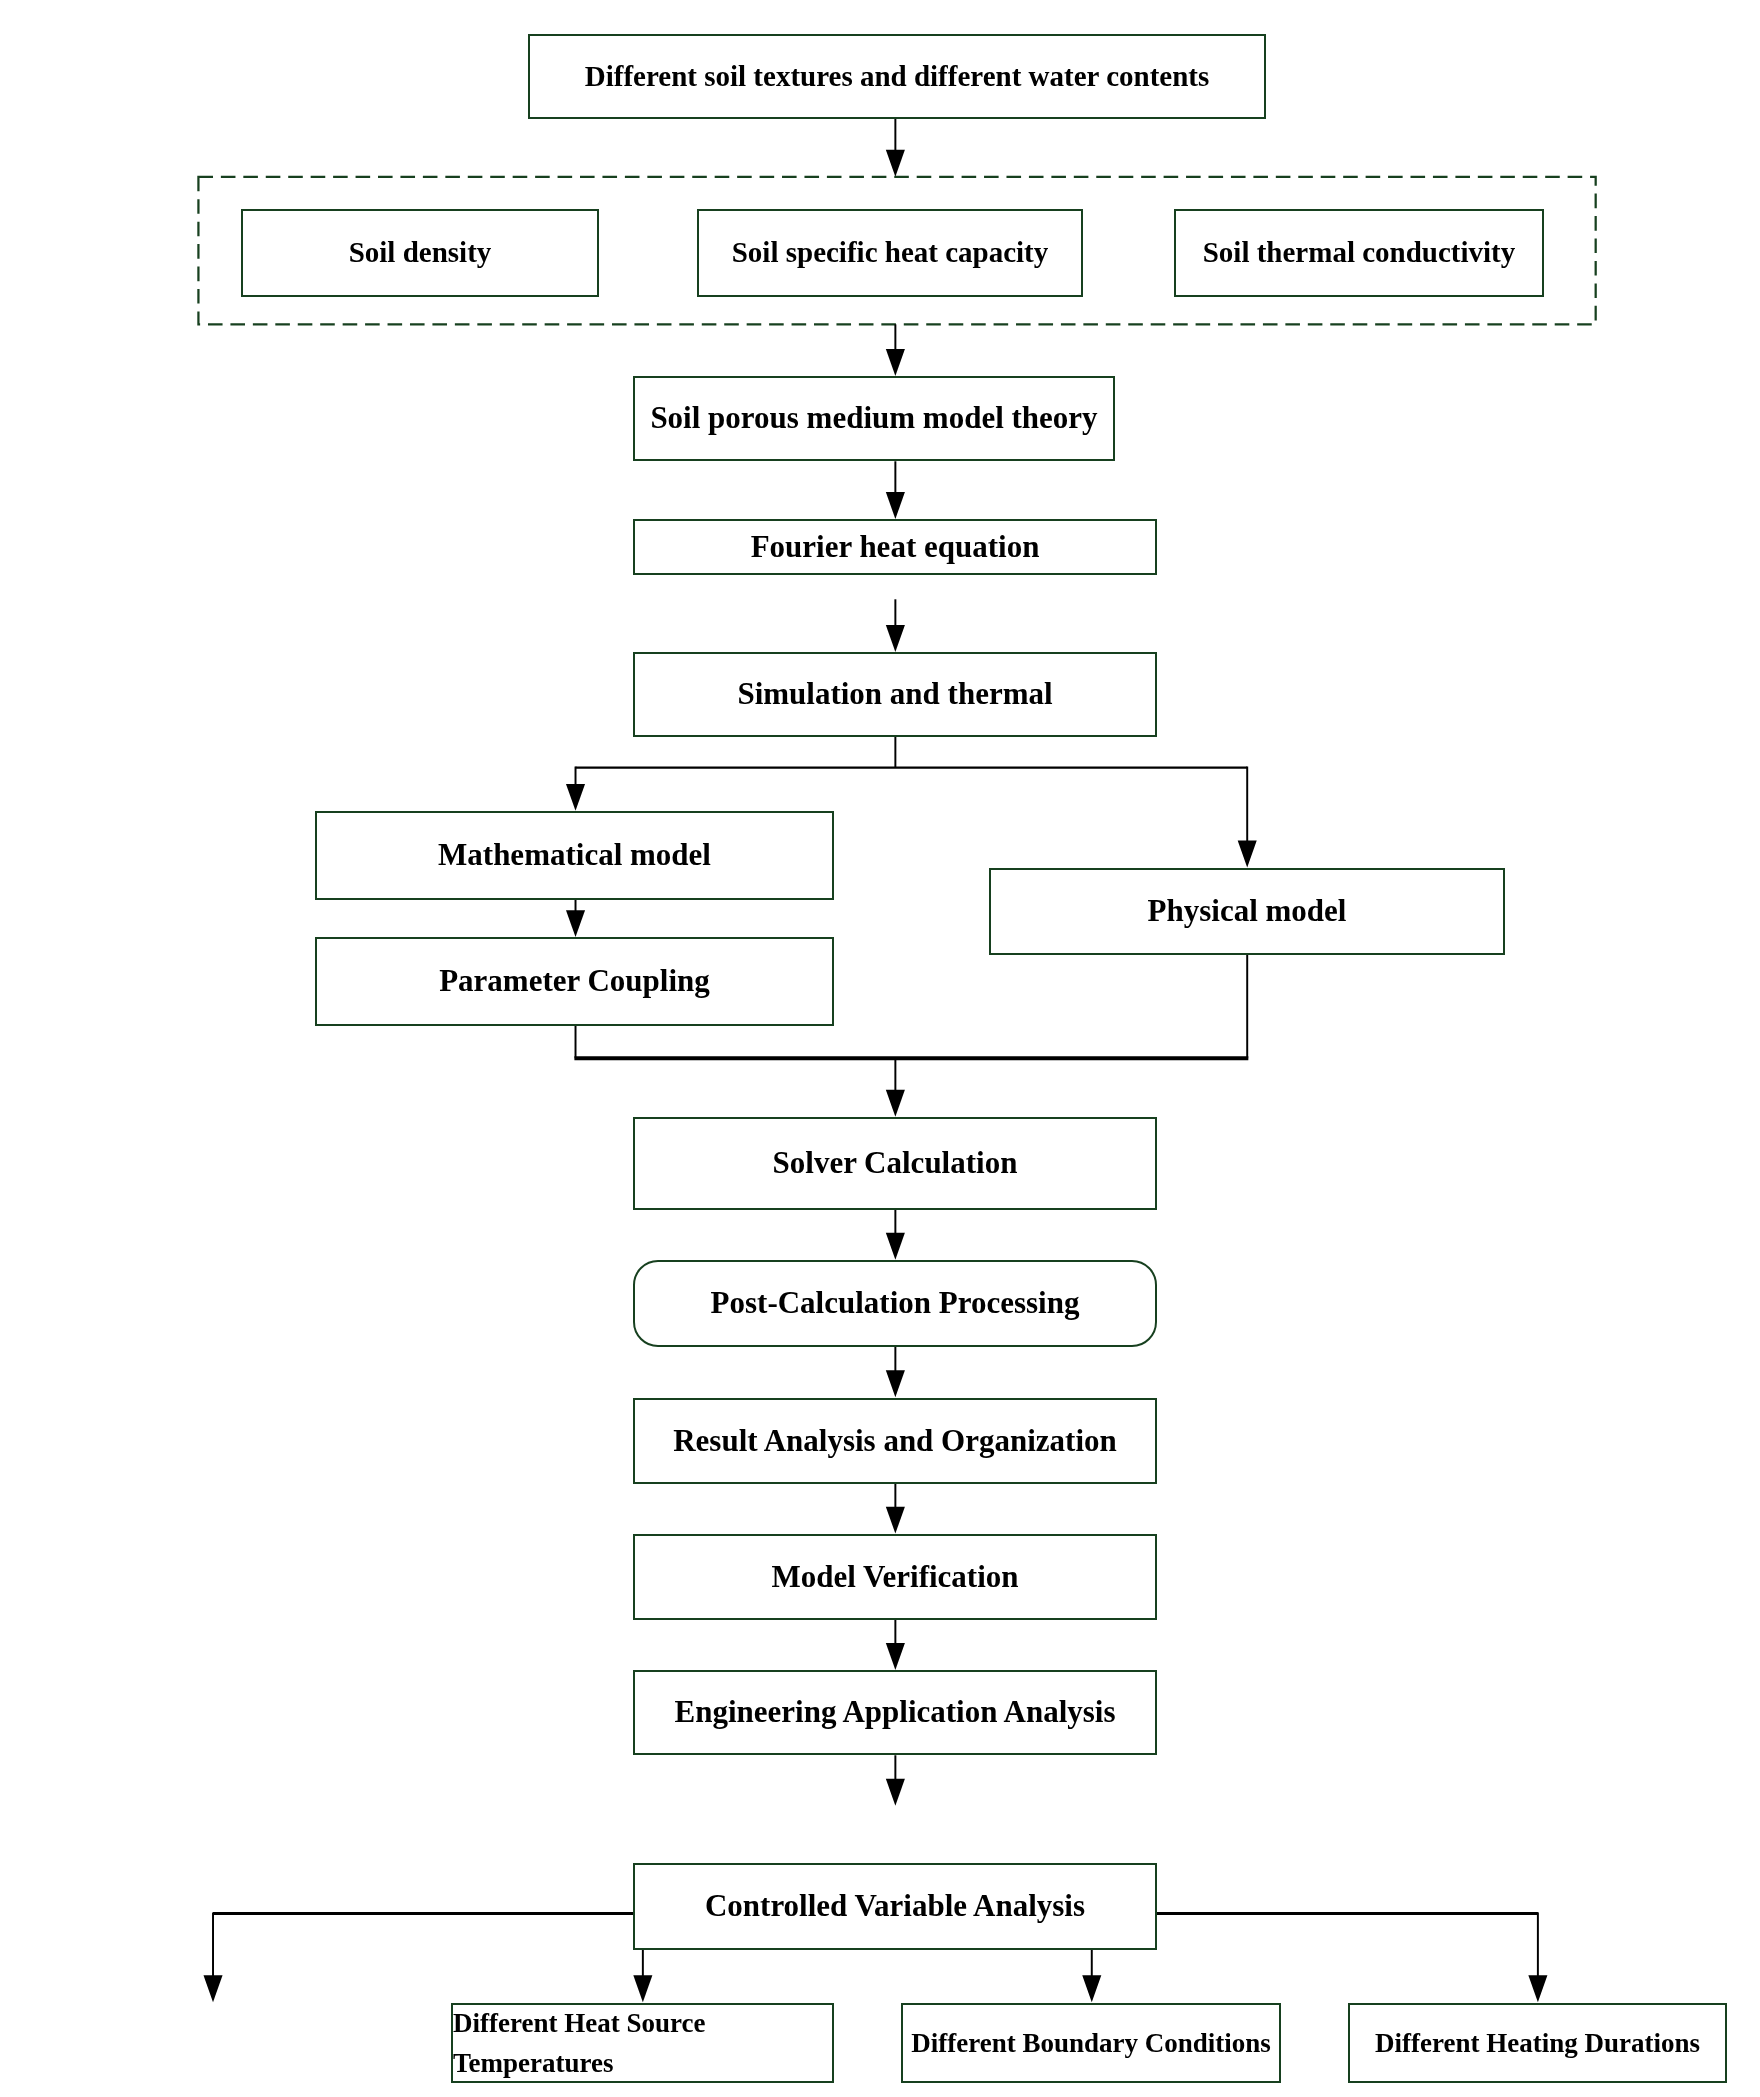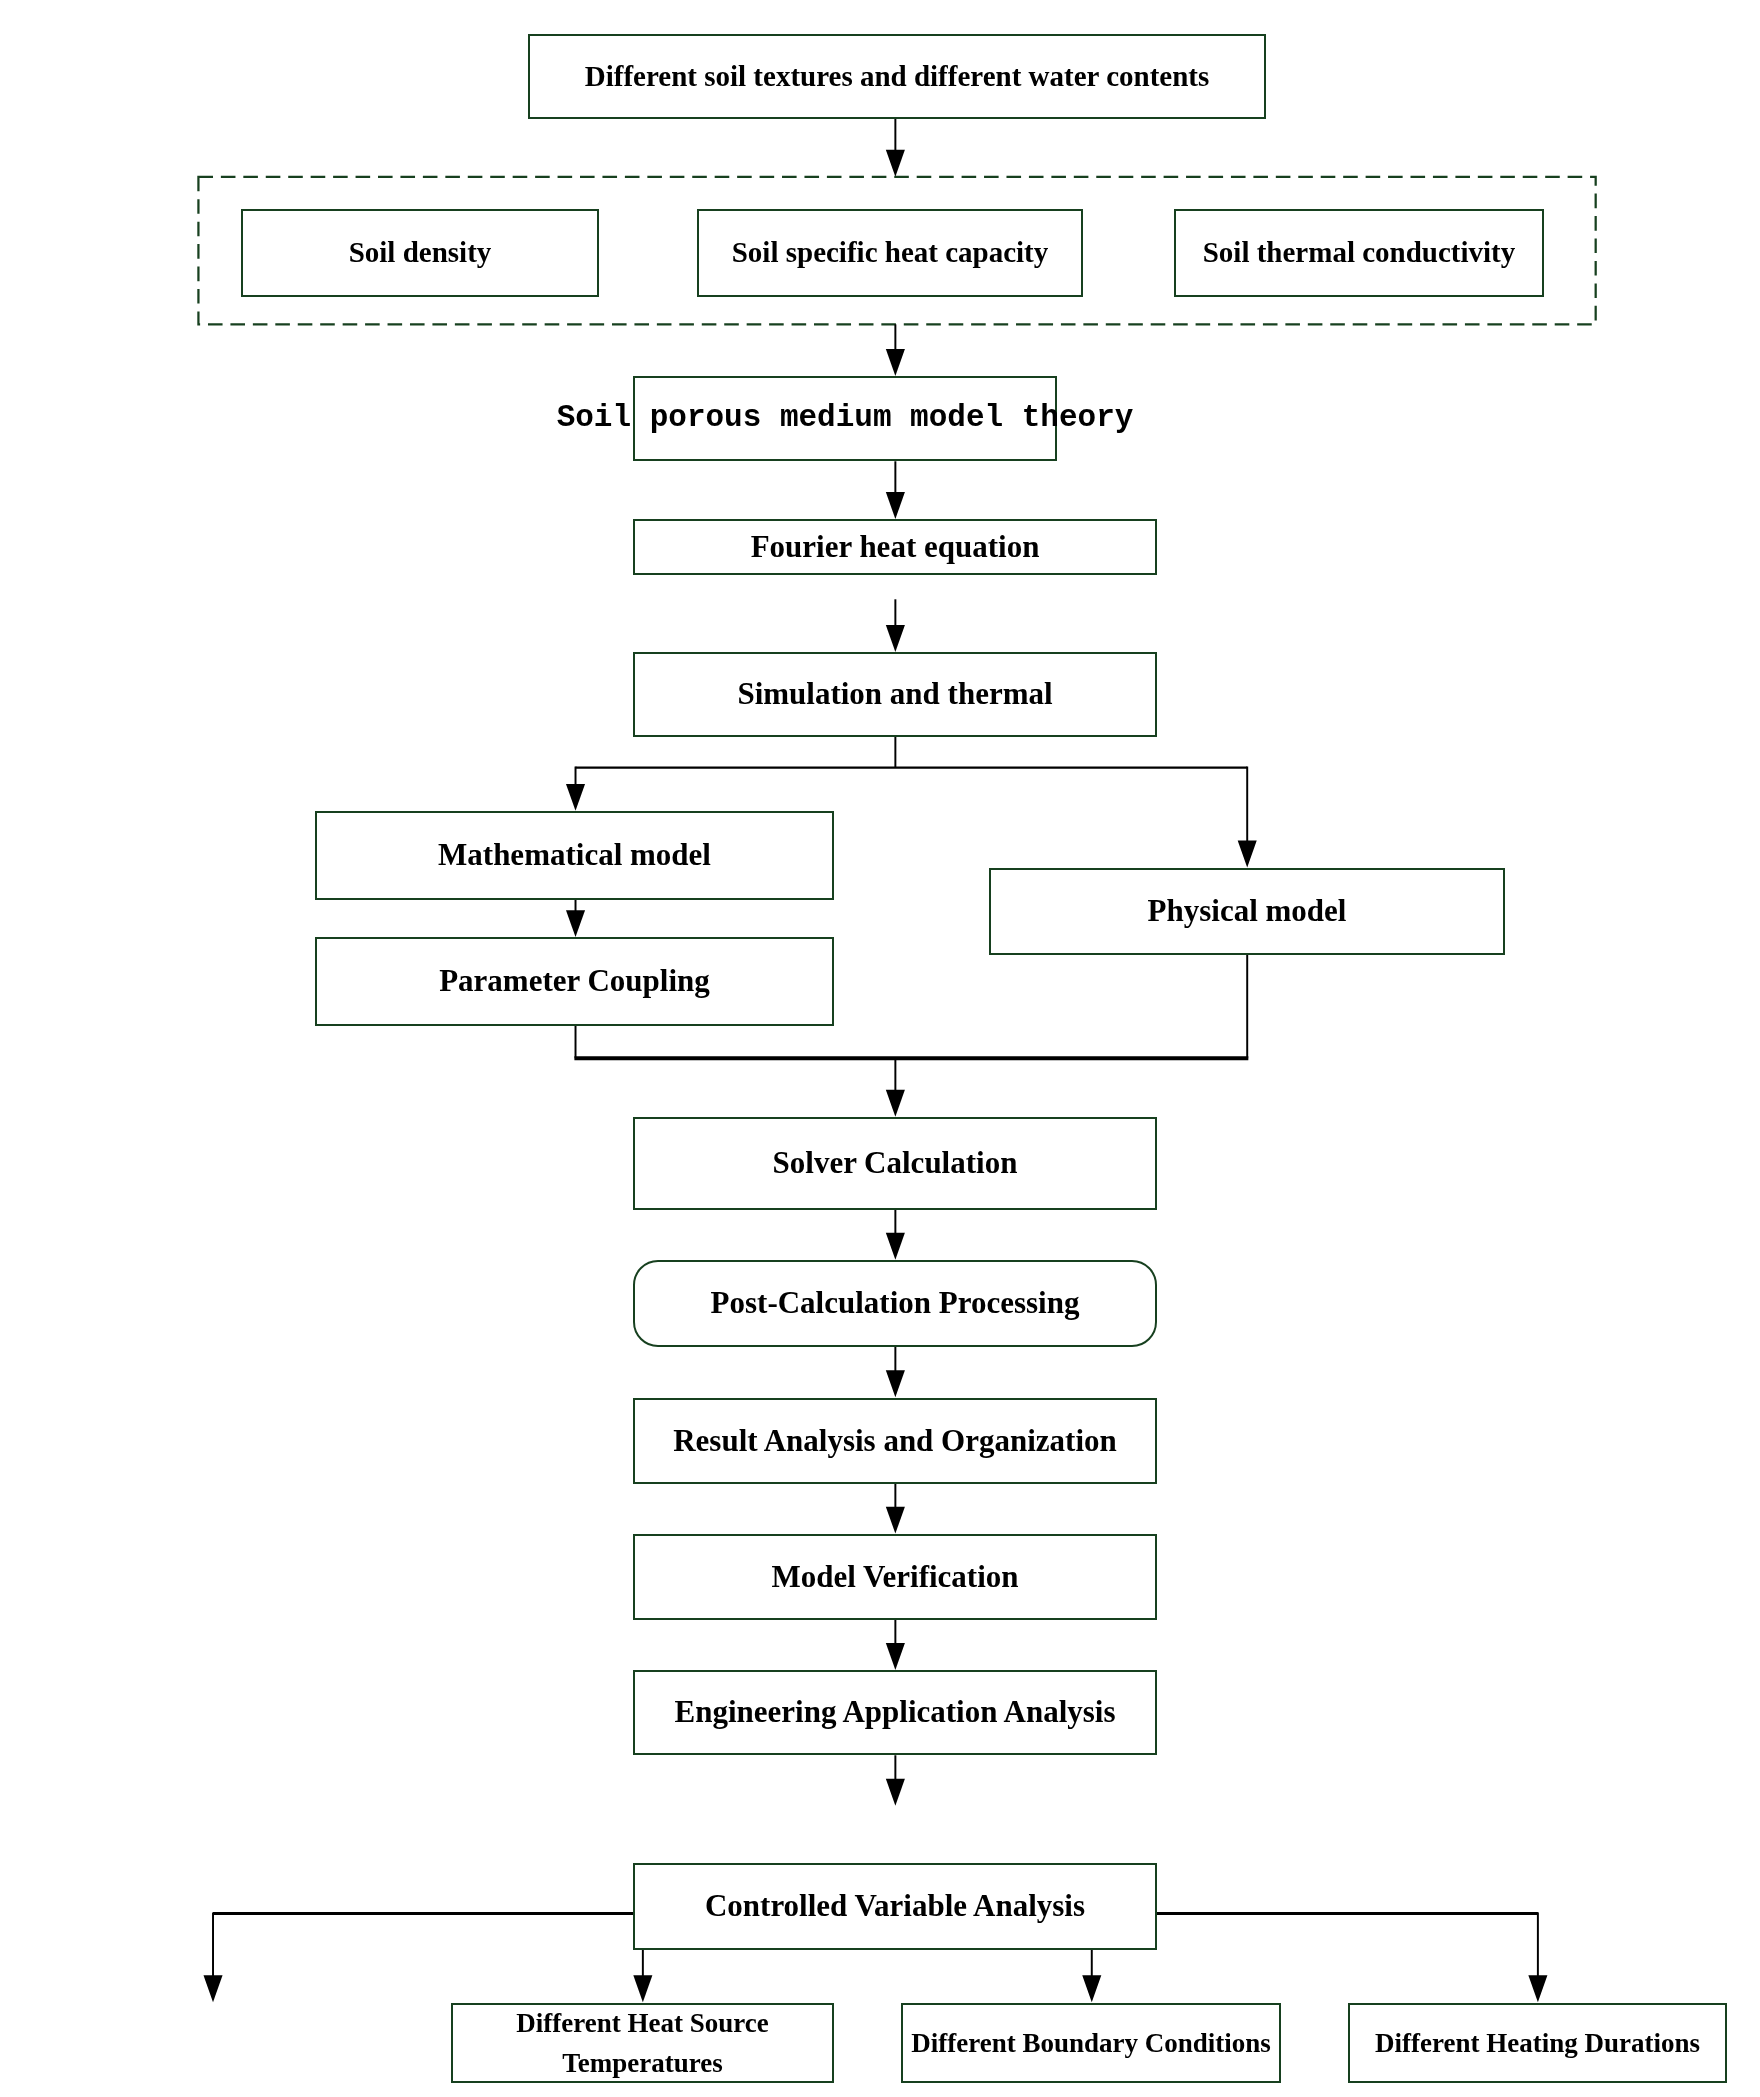--- a/index.html
+++ b/index.html
@@ -24,37 +24,37 @@
     left: 0; top: 0;
     width: 1761px; height: 2097px;
   }
   .node {
     position: absolute;
     background: #ffffff;
     border: 2.8px solid var(--border-green);
     display: flex;
     align-items: center;
     justify-content: center;
-    text-align: center;
+    text-align: left;
     font-weight: bold;
     line-height: 1.5;
     z-index: 2;
   }
   .node span { white-space: nowrap; }
   .node.wrap span { white-space: normal; }
   .fs-central { font-size: 31px; }
   .fs-top { font-size: 29px; }
   .fs-param { font-size: 29px; }
   .fs-bottom { font-size: 27px; }
   
   .n-top        { left: 528px;  top: 34px;   width: 738px; height: 85px; }
   .n-density    { left: 241px;  top: 209px;  width: 358px;  height: 88px; }
   .n-specific   { left: 697px; top: 209px;  width: 386px;  height: 88px; }
   .n-thermal    { left: 1174px; top: 209px;  width: 370px;  height: 88px; }
-  .n-porous     { left: 633px; top: 376px;  width: 424px;  height: 85px; font-family: Liberation Mono, monospace; }
+  .n-porous     { left: 633px; top: 376px;  width: 482px;  height: 85px; }
   .n-fourier    { left: 633px; top: 519px;  width: 524px;  height: 56px; }
   .n-simulation { left: 633px; top: 652px; width: 524px;  height: 85px; }
   .n-math       { left: 315px;  top: 811px; width: 519px;  height: 89px; }
   .n-physical   { left: 989px; top: 868px; width: 516px;  height: 87px; }
   .n-coupling   { left: 315px;  top: 937px; width: 519px;  height: 89px; }
   .n-solver     { left: 633px; top: 1117px; width: 524px;  height: 93px; }
   .n-post       { left: 633px; top: 1260px; width: 524px;  height: 87px; border-radius: 25px; }
   .n-result     { left: 633px; top: 1398px; width: 524px;  height: 86px; }
   .n-verify     { left: 633px; top: 1534px; width: 524px;  height: 86px; }
   .n-engineer   { left: 633px; top: 1670px; width: 524px;  height: 85px; }

